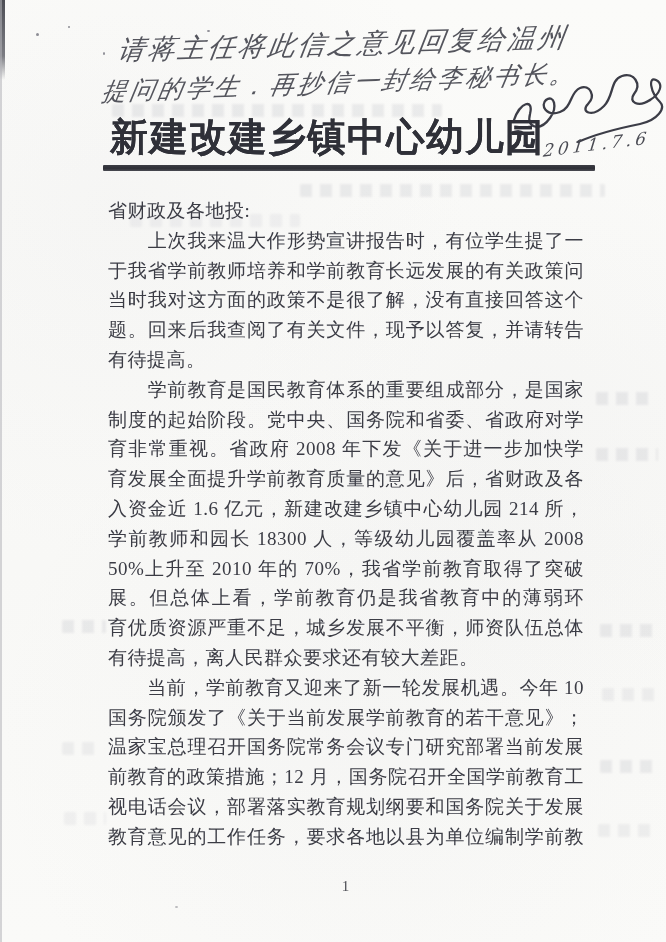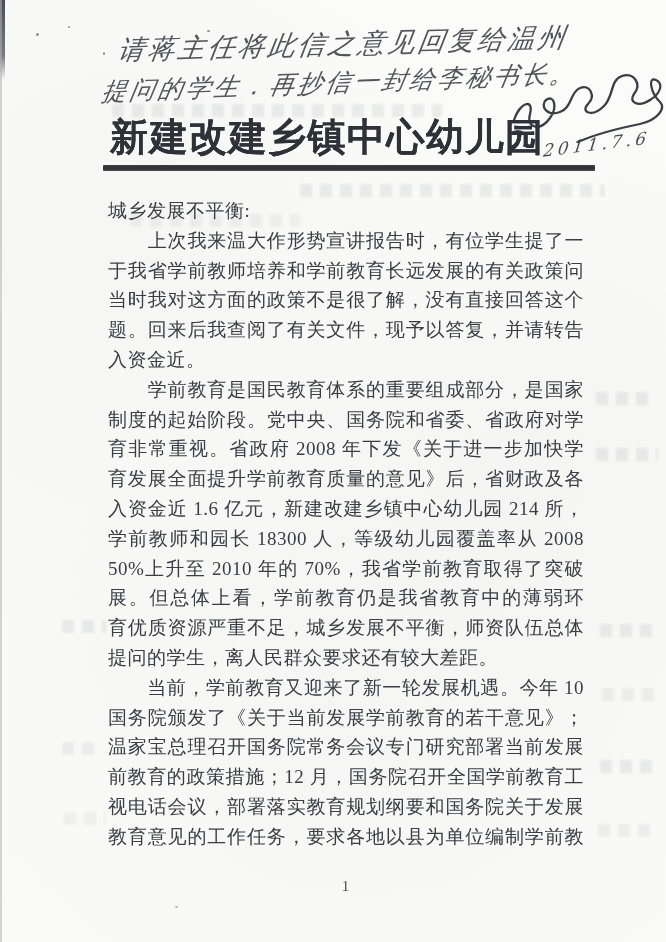--- a/index.html
+++ b/index.html
@@ -101,36 +101,36 @@
   <path d="M14,58 C20,40 34,36 30,52 C26,66 40,70 50,56 C58,45 54,32 46,38 C40,43 46,55 60,50 C72,46 70,30 80,26 C90,22 96,34 88,42 C80,50 92,56 104,44 C114,34 110,18 122,14 C134,10 142,22 134,32 C128,40 138,46 150,38" fill="none" stroke="#3c3d47" stroke-width="2.3" stroke-linecap="round"></path>
   <path d="M150,38 C160,32 164,22 156,18 C148,14 150,30 160,40 C166,46 158,58 140,62 C120,66 96,72 78,80" fill="none" stroke="#3c3d47" stroke-width="2.2" stroke-linecap="round"></path>
   <path d="M10,72 C22,64 30,74 24,84" fill="none" stroke="#3c3d47" stroke-width="2" stroke-linecap="round"></path>
 </svg>
 <div class="hw hw-date">2011.7.6</div>
 
 <div class="lh-title">新建改建乡镇中心幼儿园</div>
 <div class="lh-rule"></div>
 
 <div class="body-text">
-  <div class="line short">城乡发展不平衡:</div>
+  <div class="line short">省财政及各地投:</div>
   <div class="line full">　　上次我来温大作形势宣讲报告时，有位学生提了一个关</div>
   <div class="line full">于我省学前教师培养和学前教育长远发展的有关政策问题。</div>
   <div class="line full">当时我对这方面的政策不是很了解，没有直接回答这个问</div>
   <div class="line full">题。回来后我查阅了有关文件，现予以答复，并请转告那位</div>
-  <div class="line short">入资金近。</div>
+  <div class="line short">有待提高。</div>
   <div class="line full">　　学前教育是国民教育体系的重要组成部分，是国家教育</div>
   <div class="line full">制度的起始阶段。党中央、国务院和省委、省政府对学前教</div>
   <div class="line full">育非常重视。省政府 2008 年下发《关于进一步加快学前教</div>
   <div class="line full">育发展全面提升学前教育质量的意见》后，省财政及各地投</div>
   <div class="line full">入资金近 1.6 亿元，新建改建乡镇中心幼儿园 214 所，培训</div>
   <div class="line full">学前教师和园长 18300 人，等级幼儿园覆盖率从 2008 年的</div>
   <div class="line full">50%上升至 2010 年的 70%，我省学前教育取得了突破性发</div>
   <div class="line full">展。但总体上看，学前教育仍是我省教育中的薄弱环节，教</div>
   <div class="line full">育优质资源严重不足，城乡发展不平衡，师资队伍总体素质</div>
-  <div class="line short">提问的学生，离人民群众要求还有较大差距。</div>
+  <div class="line short">有待提高，离人民群众要求还有较大差距。</div>
   <div class="line full">　　当前，学前教育又迎来了新一轮发展机遇。今年 10 月，</div>
   <div class="line full">国务院颁发了《关于当前发展学前教育的若干意见》；11 月，</div>
   <div class="line full">温家宝总理召开国务院常务会议专门研究部署当前发展学</div>
   <div class="line full">前教育的政策措施；12 月，国务院召开全国学前教育工作电</div>
   <div class="line full">视电话会议，部署落实教育规划纲要和国务院关于发展学前</div>
   <div class="line full">教育意见的工作任务，要求各地以县为单位编制学前教育三</div>
 </div>
 
 <div class="page-num">1</div>
 

